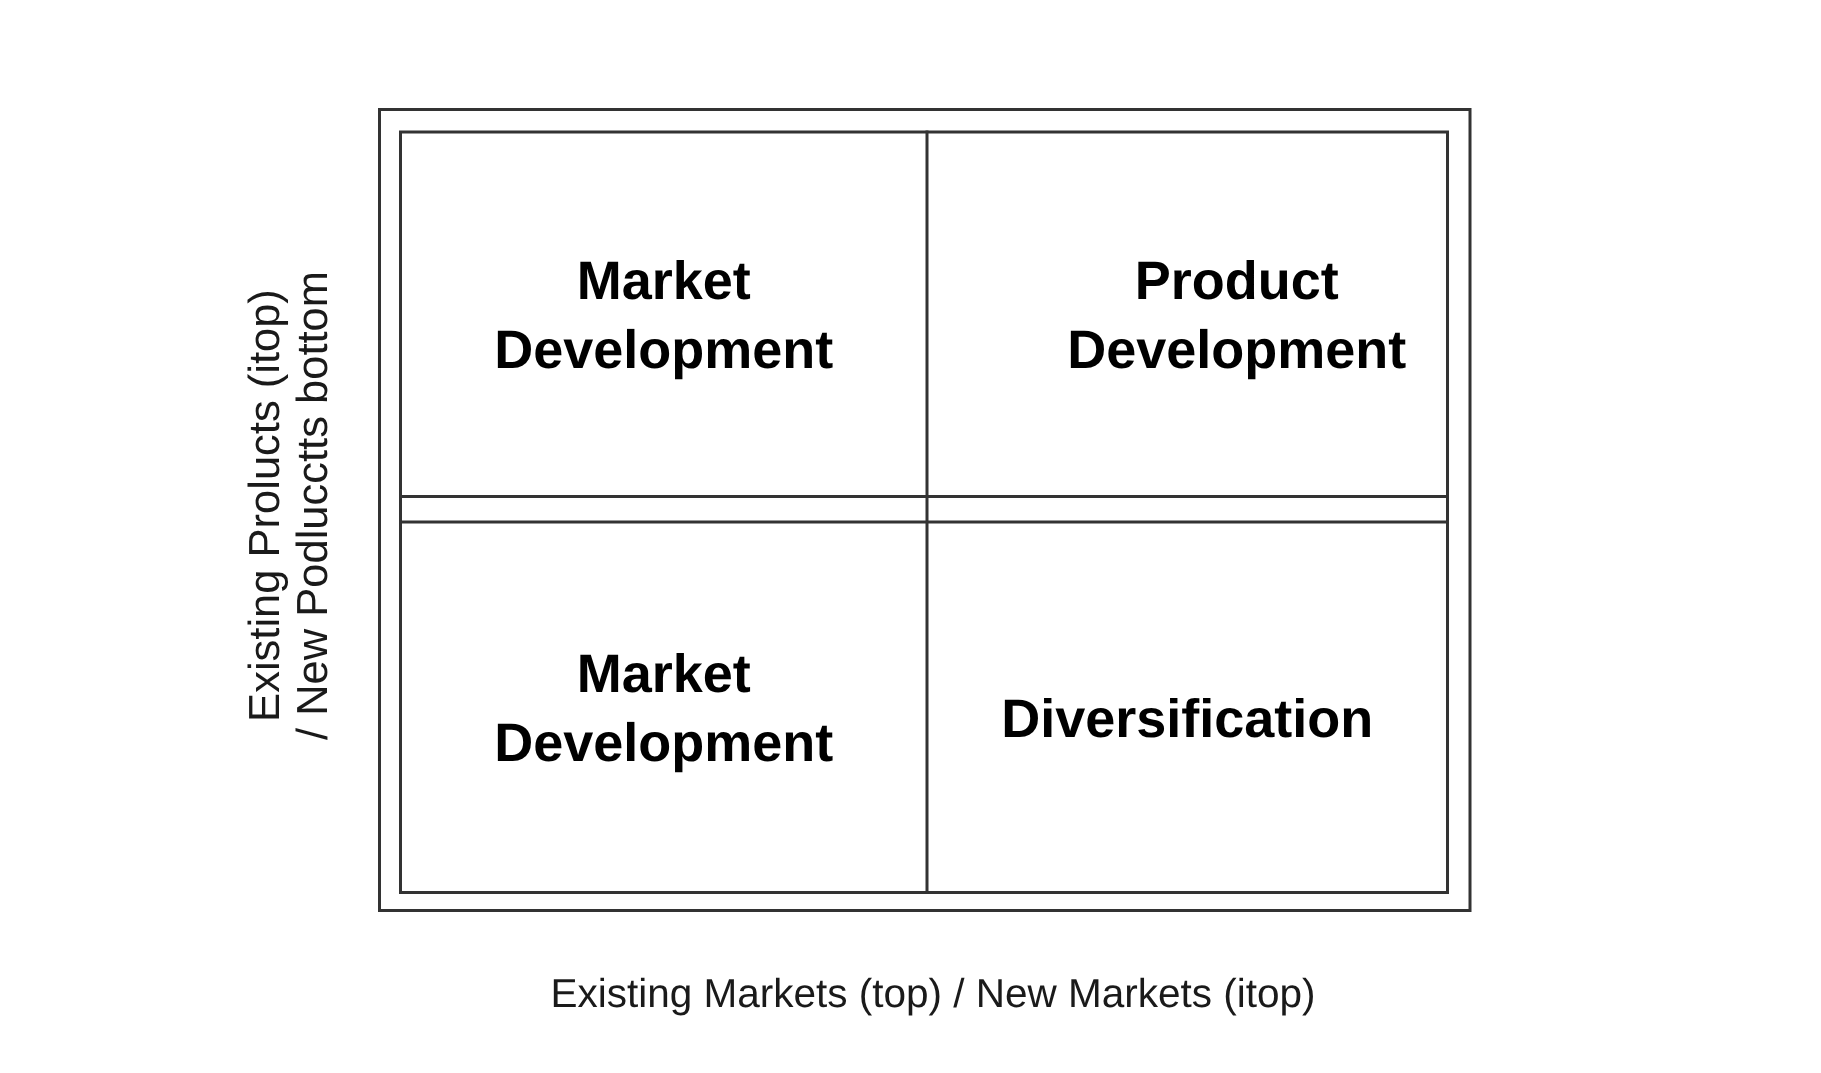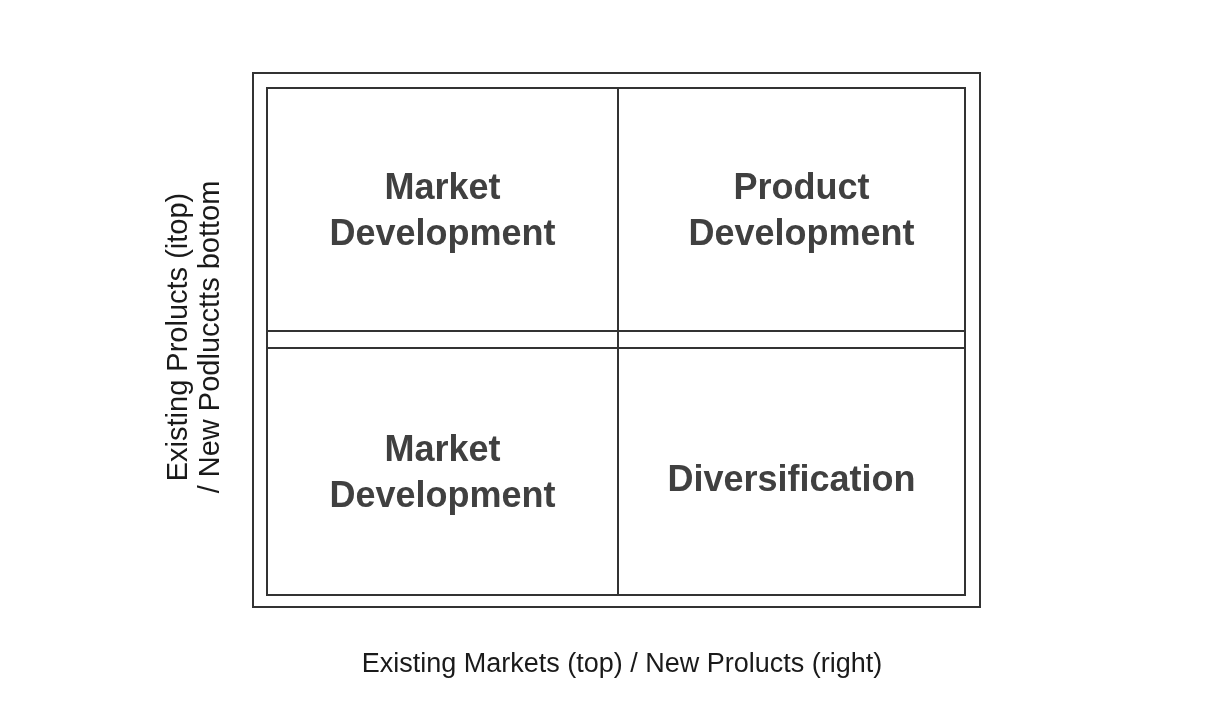--- a/index.html
+++ b/index.html
@@ -5,21 +5,21 @@
   html, body { margin: 0; padding: 0; background: #ffffff; }
   body { width: 1214px; height: 715px; position: relative; overflow: hidden;
          font-family: "Liberation Sans", "DejaVu Sans", sans-serif; color: #1a1a1a; }
   .outer { position: absolute; left: 252px; top: 72px; width: 729px; height: 536px;
            border: 2px solid #333; box-sizing: border-box; }
   .inner { position: absolute; left: 266px; top: 87px; width: 700px; height: 509px;
            border: 2px solid #333; box-sizing: border-box; }
   .vline { position: absolute; left: 617px; top: 87px; width: 2px; height: 509px; background: #333; }
   .hline { position: absolute; left: 266px; width: 700px; height: 2px; background: #333; }
   .cell { position: absolute; display: flex; align-items: center; justify-content: center;
-          text-align: center; font-weight: bold; font-size: 36px; line-height: 46px; color: #404040; }
+          text-align: center; font-weight: bold; font-size: 36px; line-height: 46px; color: #000000; }
   .ylabel { position: absolute; left: 193px; top: 337px; transform: translate(-50%, -50%) rotate(-90deg);
             white-space: nowrap; text-align: center; font-size: 29px; line-height: 32px; color: #1a1a1a; }
   .xlabel { position: absolute; left: 622px; top: 663px; transform: translate(-50%, -50%);
             white-space: nowrap; font-size: 27px; color: #1a1a1a; }
 </style>
 </head>
 <body>
 
 <div>
   <div class="outer"></div>
@@ -27,34 +27,34 @@
   <div class="vline"></div>
   <div class="hline" style="top:330px"></div>
   <div class="hline" style="top:347px"></div>
 
   <div class="cell" style="left:268px;top:89px;width:349px;height:241px;">
     <div>
         <div>Market</div>
     <div>Development</div>
       </div>
   </div>
-  <div class="cell" style="left:629px;top:89px;width:345px;height:241px;">
+  <div class="cell" style="left:652px;top:89px;width:345px;height:241px;">
     <div>
         <div>Product</div>
     <div>Development</div>
       </div>
   </div>
   <div class="cell" style="left:268px;top:349px;width:349px;height:245px;">
     <div>
         <div>Market</div>
     <div>Development</div>
       </div>
   </div>
   <div class="cell" style="left:619px;top:349px;width:345px;height:260px;">
     <div>Diversification</div>
   </div>
 
   <div class="ylabel">
     <div>Existing Prolucts (itop)</div>
     <div>/ New Podlucctts bottom</div>
   </div>
-  <div class="xlabel">Existing Markets (top) / New Prolucts (right)</div>
+  <div class="xlabel">Existing Markets (top) / New Markets (itop)</div>
 </div>
 
 </body></html>

